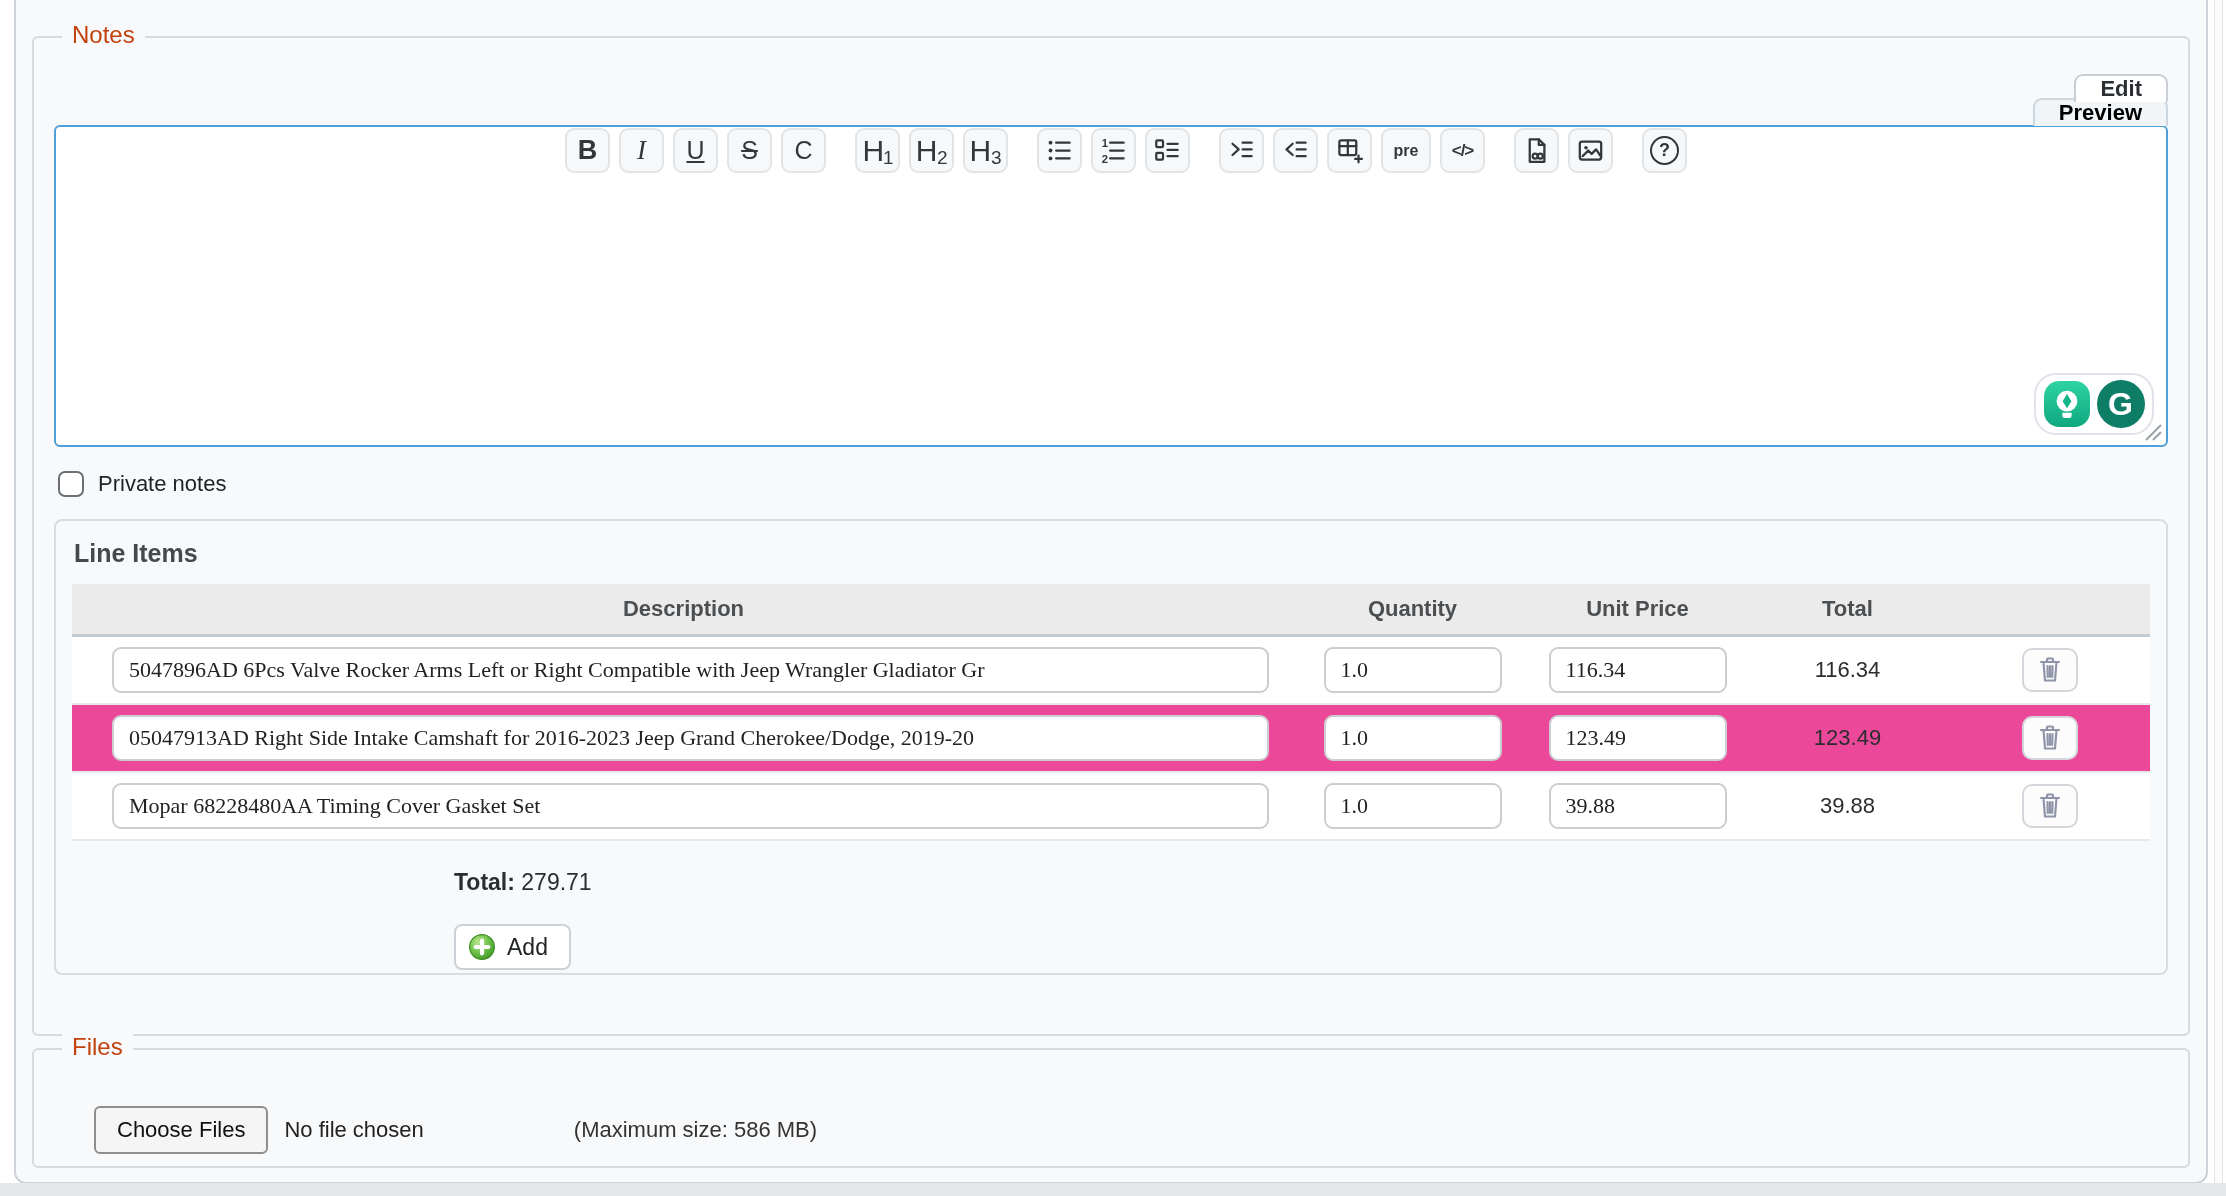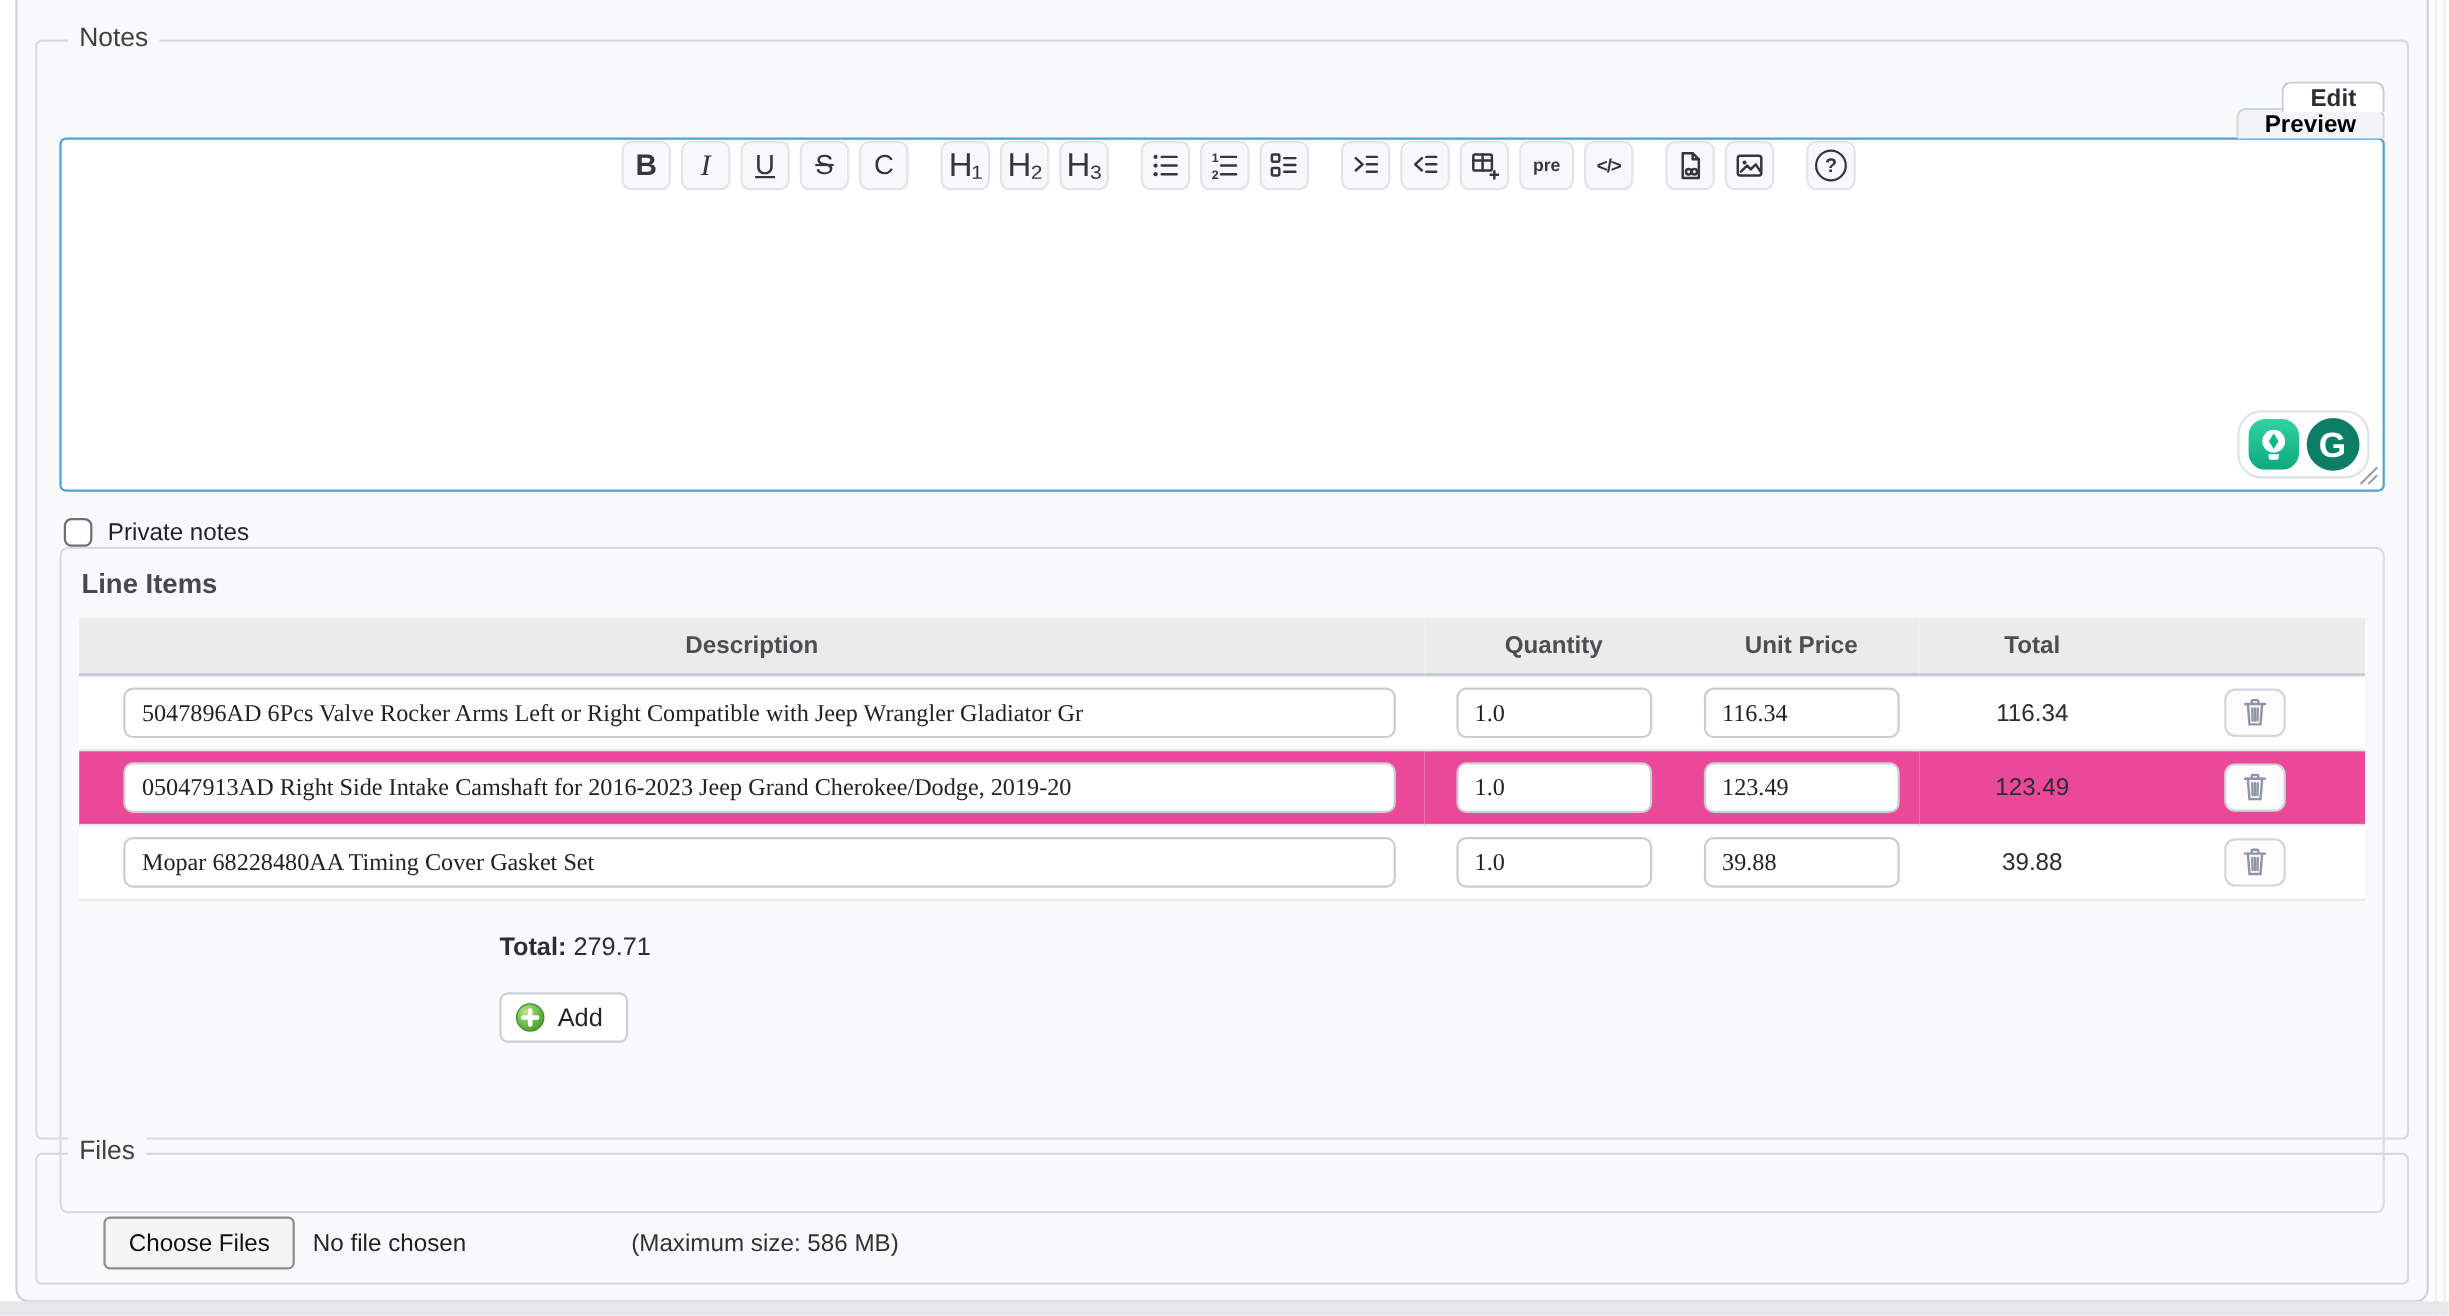--- a/index.html
+++ b/index.html
@@ -11,21 +11,21 @@
   }
   #container {
     position:absolute; left:14px; top:-14px; width:2194px; height:1198px;
     background:#f8f9fb; border:2px solid #cdd2d8; border-radius:12px;
     padding:0 16px;
   }
   
   .fieldset { position:relative; border:2px solid #d7dadf; border-radius:6px; }
   .legend {
     position:absolute; top:-17px; left:28px; background:#f8f9fb;
-    padding:0 10px; font-size:24px; color:#404040; line-height:1.2;text-align:right;
+    padding:0 10px; font-size:24px; color:#c2410c; line-height:1.2;text-align:right;
   }
   .fs-notes { margin-top:48px; height:1000px; padding:0 20px; }
   .fs-files { margin-top:12px; height:120px; padding:0 20px; }
 
   
   .tabs-row { margin-top:36px; display:flex; align-items:flex-end; height:51px; position:relative; z-index:3;flex-direction:column; }
   .tab {
     display:flex; align-items:center; padding:0 24px; font-weight:bold; font-size:22px;
     border:2px solid #c9ced4; border-bottom:none; border-radius:9px 9px 0 0;
   }
@@ -81,22 +81,22 @@
   
   .private-row { margin:24px 0 0 4px; display:flex; align-items:center; gap:14px; }
   .private-row input[type=checkbox] {
     appearance:none; -webkit-appearance:none;
     width:26px; height:26px; border:2.4px solid #6c7075; border-radius:7px; background:#fff;
   }
   .private-label { font-size:22px; color:#1f2326; }
 
   
   .li-box {
-    border:2px solid #d9dce1; border-radius:8px;
-    padding:14px 16px 0; height:606px;
+    margin-top:22px; border:2px solid #d9dce1; border-radius:8px;
+    padding:14px 16px 0; height:456px;
   }
   .li-heading { font-size:25px; font-weight:bold; color:#46494c; margin:4px 0 16px 2px; }
   table.li { width:100%; border-collapse:separate; border-spacing:0; }
   table.li th {
     background:#ebebeb; height:53px; font-size:22px; font-weight:bold; color:#4c4f52;
     text-align:center; border-bottom:3px solid #c3cbd4;
   }
   table.li tbody td { height:68px; vertical-align:middle; border-bottom:2px solid #e6e8ea; }
   table.li tbody tr.odd  { background:#ffffff; }
   table.li tbody tr.even { background:#ec4899; }

